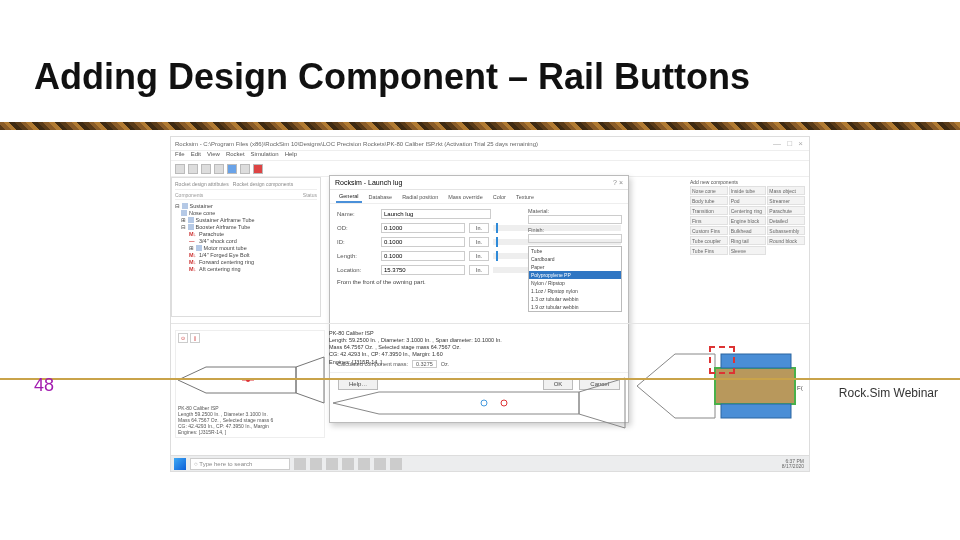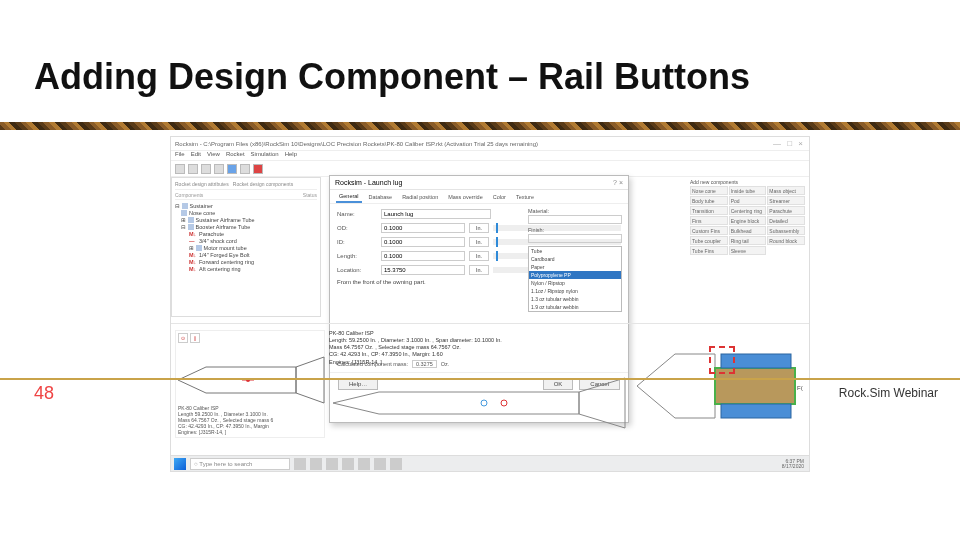--- a/index.html
+++ b/index.html
@@ -76,21 +76,21 @@
   .redbox { position:absolute; border:2px dashed #d33; }
   .rb1 { left:538px; top:22px; width:26px; height:28px; }
 
   .taskbar { position:absolute; left:0; bottom:0; width:100%; height:16px; background:#ecedee; display:flex; align-items:center; gap:4px; padding:0 3px; border-top:1px solid #ddd; }
   .tbicon { width:12px; height:12px; background:#ccc; }
   .tbicon.win { background:linear-gradient(135deg,#3fa9f5,#0b5ed7); }
   .search { width:100px; height:12px; border:1px solid #ccc; background:#fff; font-size:6px; color:#888; padding:0 3px; display:flex; align-items:center; }
   .tray { margin-left:auto; font-size:5px; color:#666; text-align:right; line-height:1; padding-right:2px; }
 
   .footer-bar { position: absolute; left: 0; bottom: 24px; height: 2px; width: 960px; background:#c9a34a; }
-  .slide-num { position:absolute; left:34px; bottom:0px; font-size:18px; color:#ef4444; }
+  .slide-num { position:absolute; left:34px; bottom:8px; font-size:18px; color:#a21caf; }
   .slide-date { position:absolute; left:0; right:0; bottom:4px; text-align:center; font-size:12px; color:#333; }
   .slide-src { position:absolute; right:22px; bottom:4px; font-size:12px; color:#333;margin-top:40px; }
 </style>
 </head>
 <body>
 
 <div class="slide">
   <h1 class="title">Adding Design Component – Rail Buttons</h1>
   <div class="texture-bar"></div>
 

